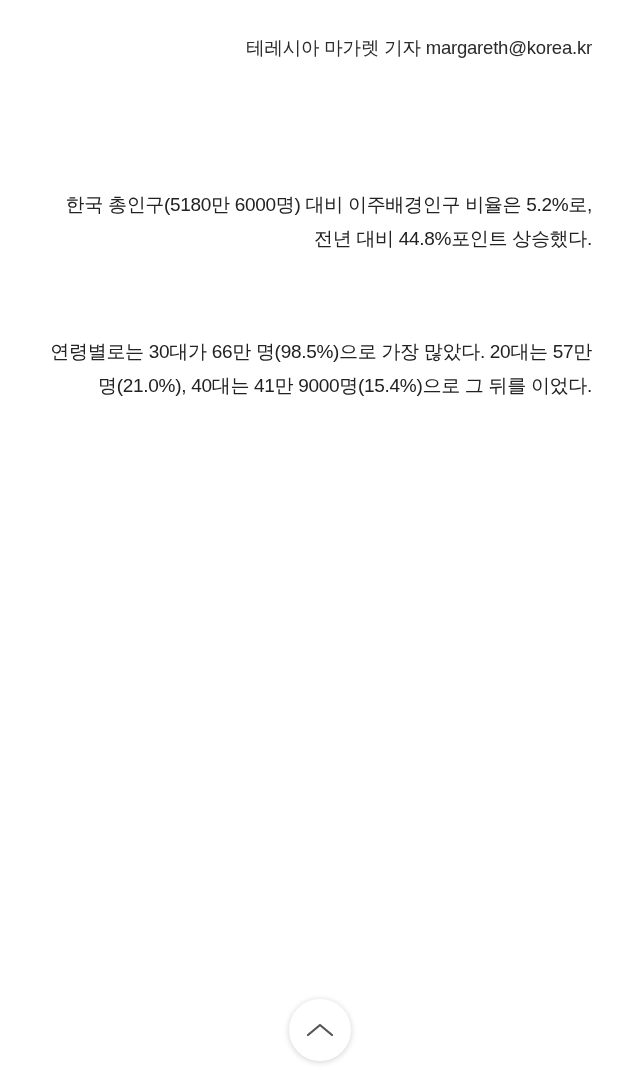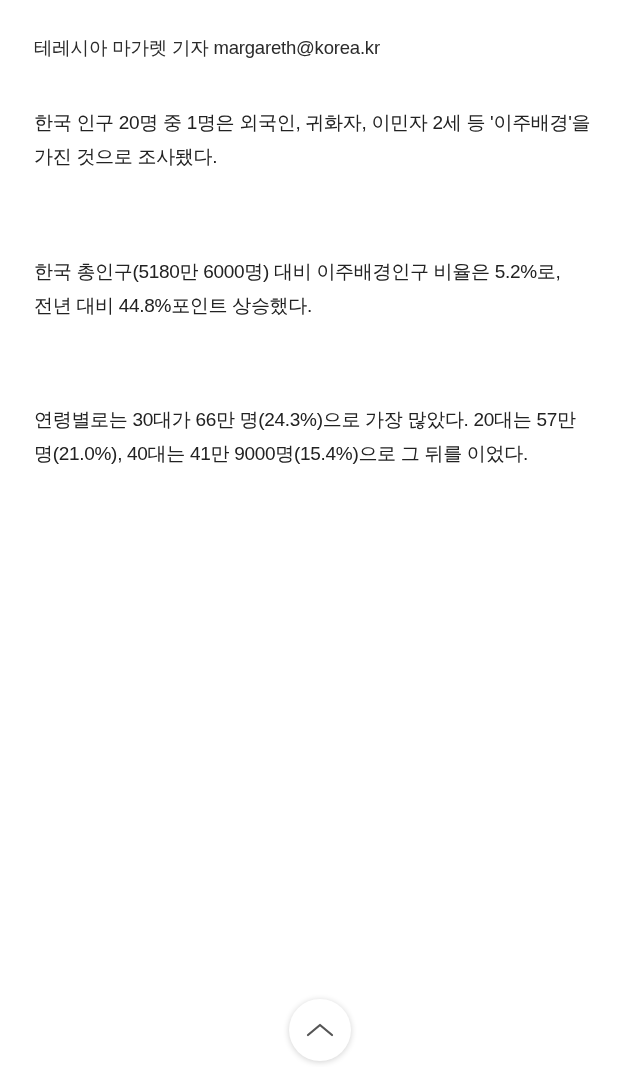--- a/index.html
+++ b/index.html
@@ -29,20 +29,21 @@
     height: 1067px;
     background: #ffffff;
   }
   .article {
     position: absolute;
     left: 0;
     top: 0;
     width: 640px;
     padding: 26px 48px 0 34px;
     box-sizing: border-box;
+    text-align: right;
   }
   .byline {
     font-size: 18.5px;
     color: #2b2b2b;
     line-height: 1.5;
     letter-spacing: -0.2px;
     margin: 0 0 0 0;
     padding-top: 8px;
   }
   .para {
@@ -108,31 +109,30 @@
 
 <div class="page">
 
   <div class="left-rail"></div>
 
   <div class="article">
 
     <p class="byline">테레시아 마가렛 기자 margareth@korea.kr</p>
 
     <div class="gap-lg"></div>
-    <p class="para">한국 인구 20명 중 1명은 외국인, 귀화자, 이민자 2세 등 '이주배경'을 가진 것으로 조사됐다.</p>
 
     <div class="gap-md"></div>
 
     <div class="gap-sm"></div>
     <p class="para">한국 총인구(5180만 6000명) 대비 이주배경인구 비율은 5.2%로, 전년 대비 44.8%포인트 상승했다.</p>
 
     <div class="gap-sm"></div>
 
     <div class="gap-sm"></div>
-    <p class="para">연령별로는 30대가 66만 명(24.3%)으로 가장 많았다. 20대는 57만 명(21.0%), 40대는 41만 9000명(15.4%)으로 그 뒤를 이었다.</p>
+    <p class="para">연령별로는 30대가 66만 명(98.5%)으로 가장 많았다. 20대는 57만 명(21.0%), 40대는 41만 9000명(15.4%)으로 그 뒤를 이었다.</p>
 
   </div>
 
   <div class="fade-bottom"></div>
 
   <button class="scroll-top-btn" aria-label="위로 이동">
     <span>
       <svg width="30" height="20" viewBox="0 0 30 20" fill="none" xmlns="http://www.w3.org/2000/svg">
         <path d="M3 15 L15 5 L27 15" stroke="#555555" stroke-width="2.2" stroke-linecap="round" stroke-linejoin="round"></path>
       </svg>

